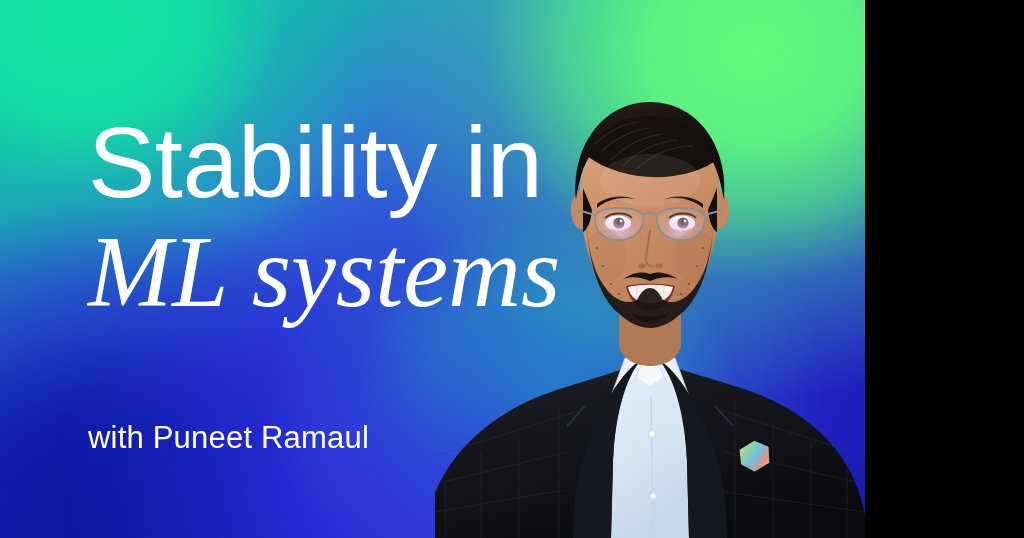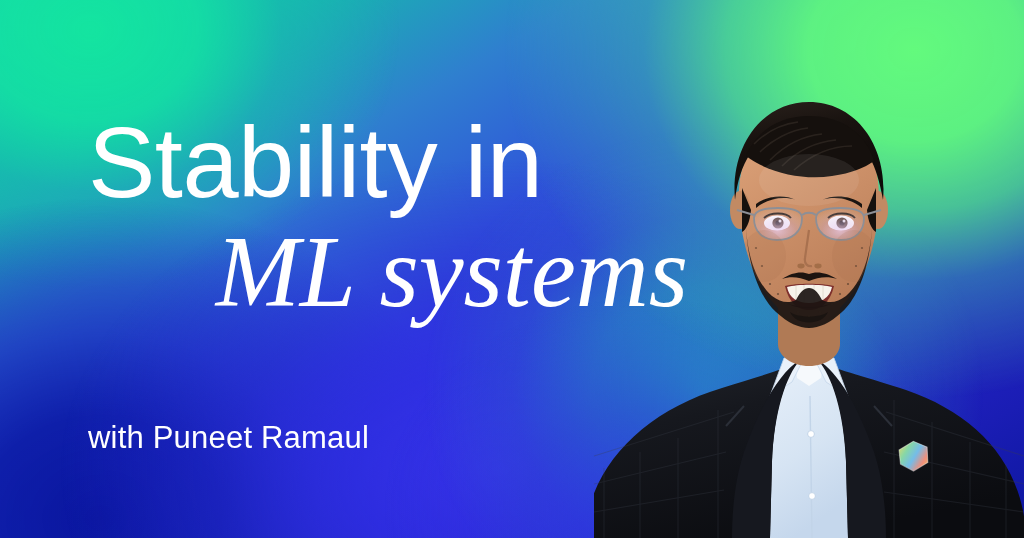--- a/index.html
+++ b/index.html
@@ -2,21 +2,21 @@
 <html><head>
 <meta charset="utf-8">
 <style>
   html, body {
     margin: 0;
     padding: 0;
     background: #000;
   }
   #banner {
     position: relative;
-    width: 1024px;
+    width: 865px;
     height: 538px;
     overflow: hidden;
     font-family: "Liberation Sans", sans-serif;
     isolation: isolate;
   }
 
   
   .bg-base {
     position: absolute;
     inset: 0;
@@ -129,21 +129,20 @@
     font-family: "Liberation Serif", "DejaVu Serif", serif;
     font-style: italic;
     font-size: 101px;
     font-weight: 400;
     line-height: 1.06;
     letter-spacing: 0px;
     color: #ffffff;
     margin: 0;
     margin-top: 6px;
     white-space: nowrap;
-    text-align: right;
   }
   .subtitle {
     position: absolute;
     left: 88px;
     top: 420px;
     font-family: "Liberation Sans", sans-serif;
     font-size: 31px;
     font-weight: 400;
     letter-spacing: 0.2px;
     color: #ffffff;

